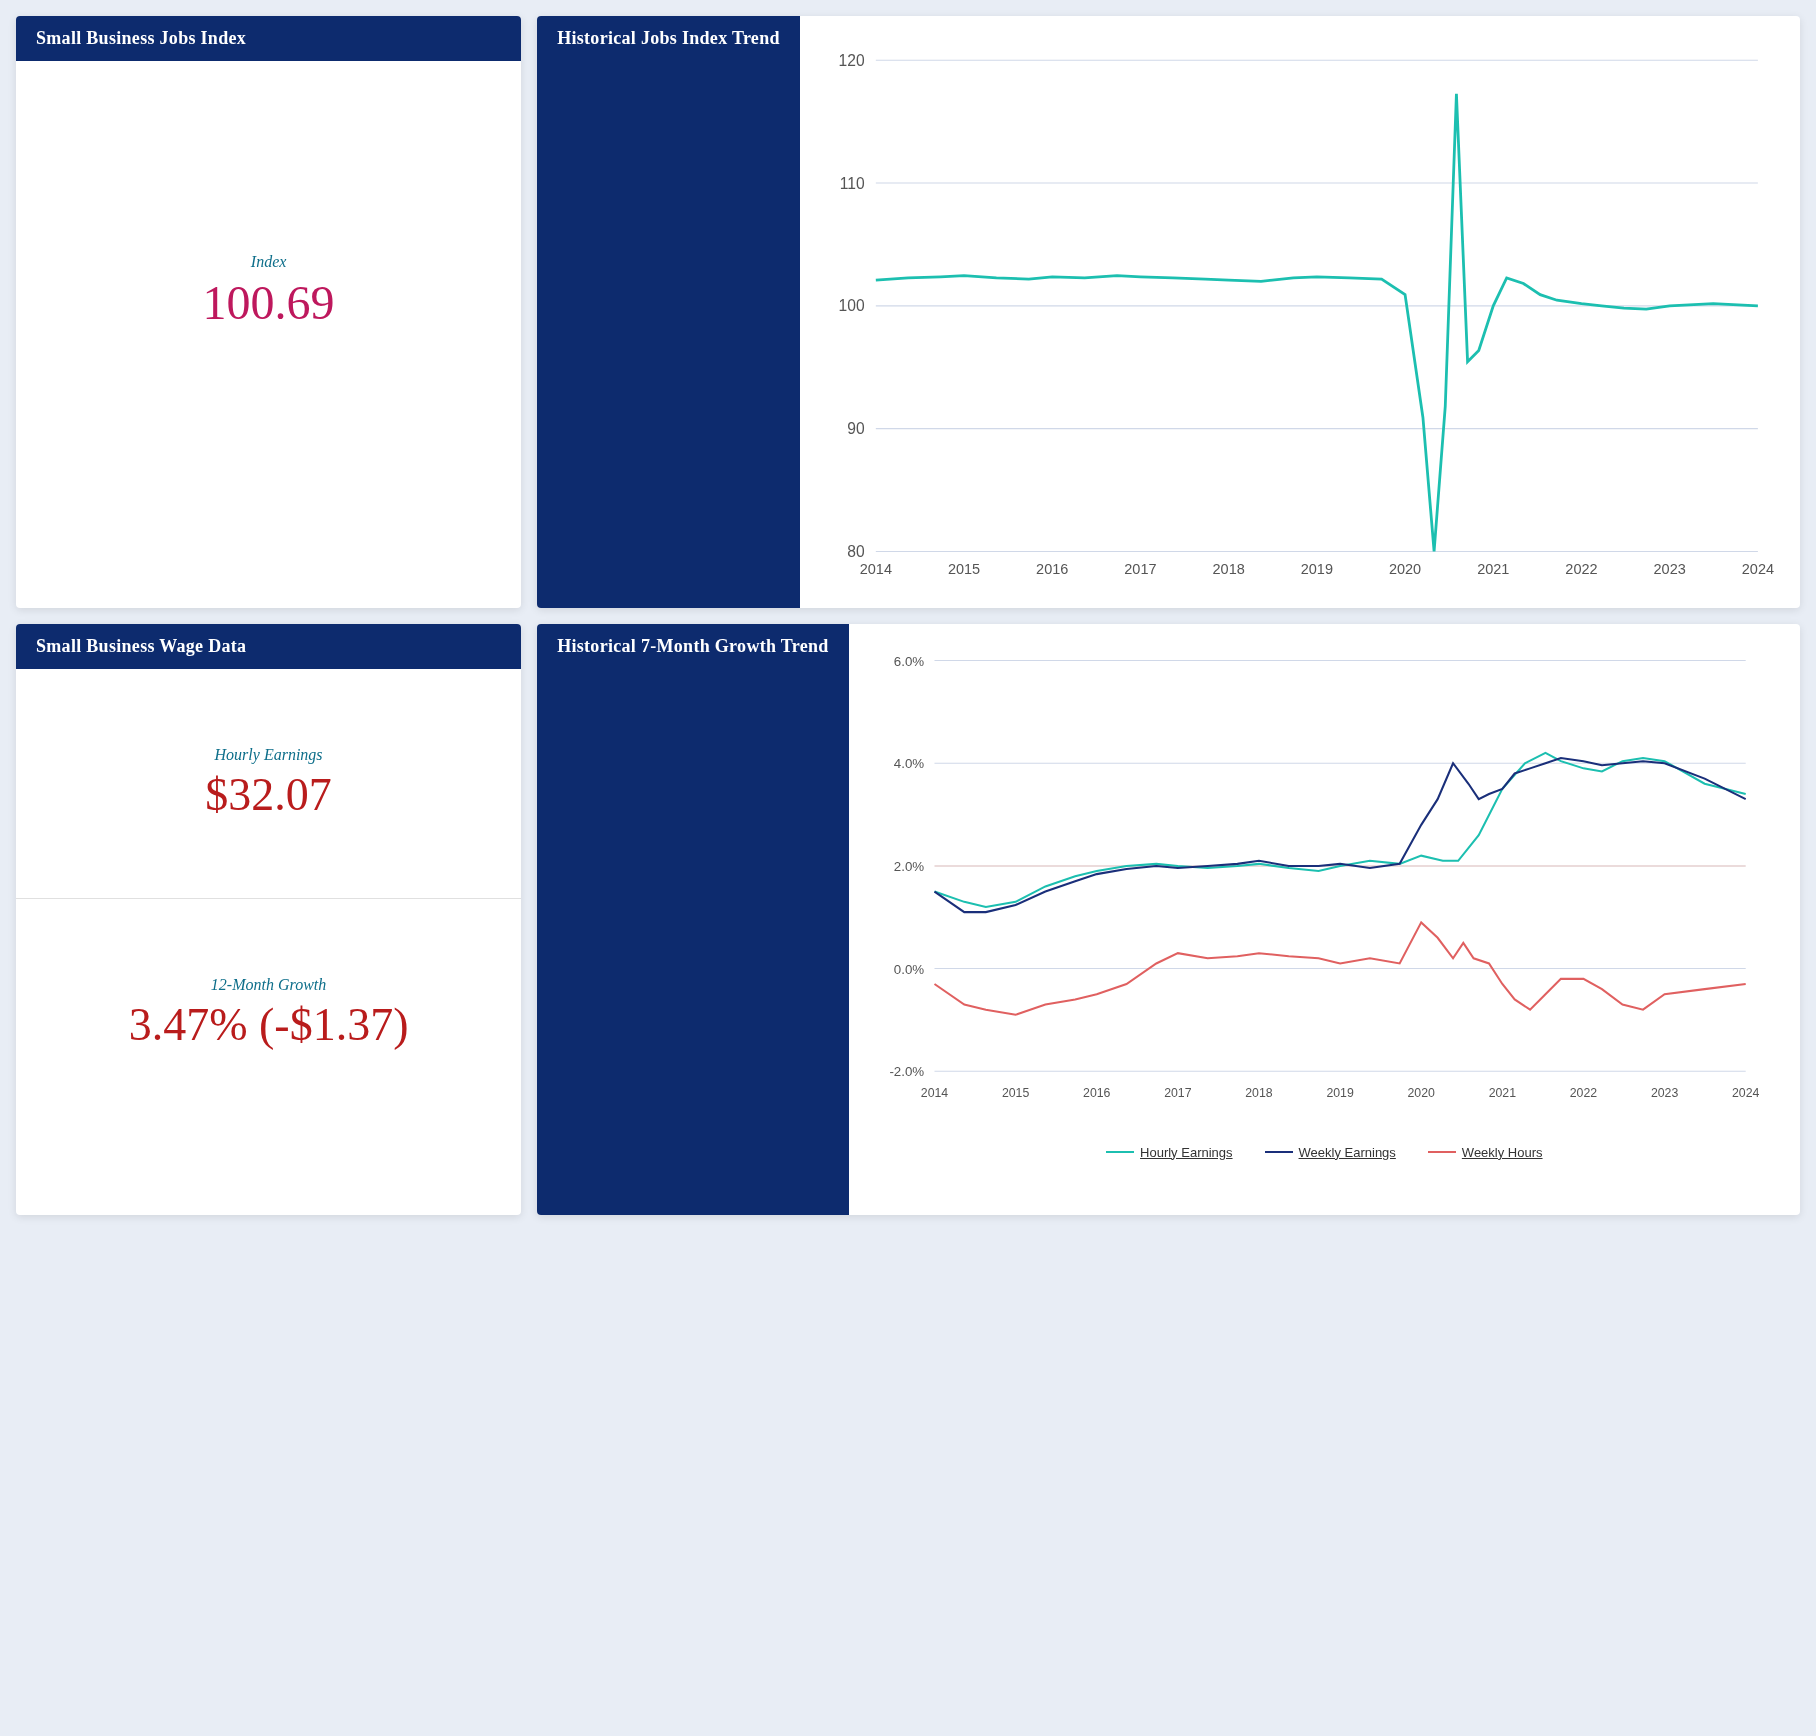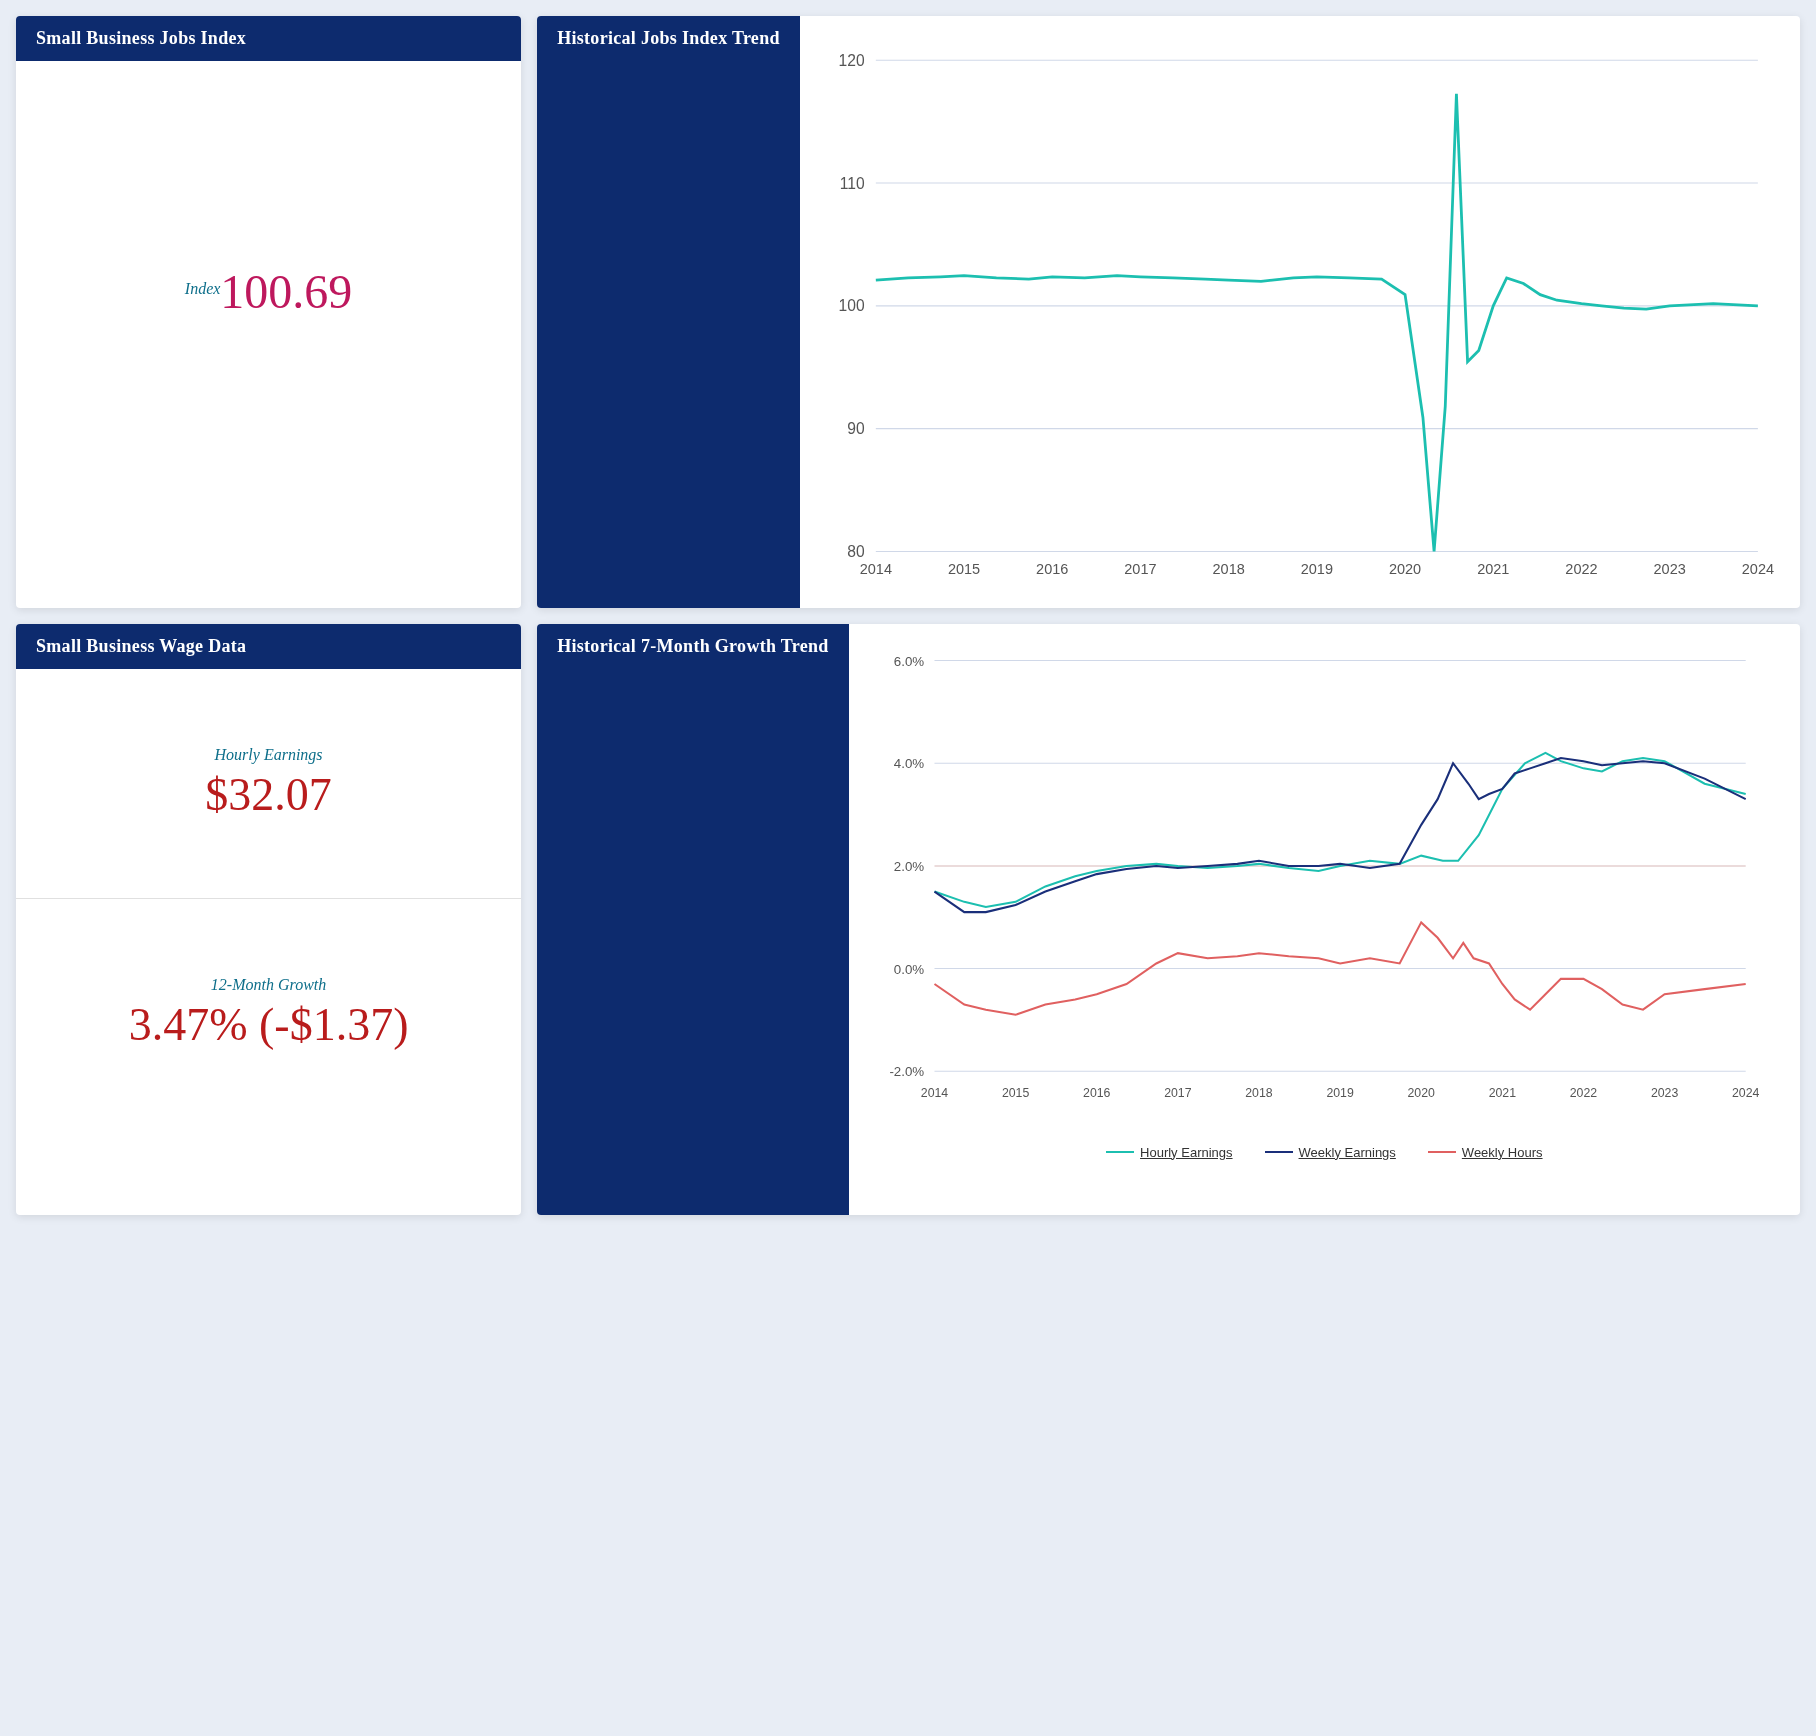--- a/index.html
+++ b/index.html
@@ -31,20 +31,21 @@
       font-weight: 600;
       letter-spacing: 0.3px;
       font-family: Georgia, serif;
     }
     .card-body {
       padding: 30px 20px;
     }
     
     .index-card .card-body {
       display: flex;
+      flex-direction: column;
       align-items: center;
       justify-content: center;
       min-height: 460px;
       text-align: center;
     }
     .index-label {
       color: #0d6e8a;
       font-size: 16px;
       font-style: italic;
       margin-bottom: 4px;

